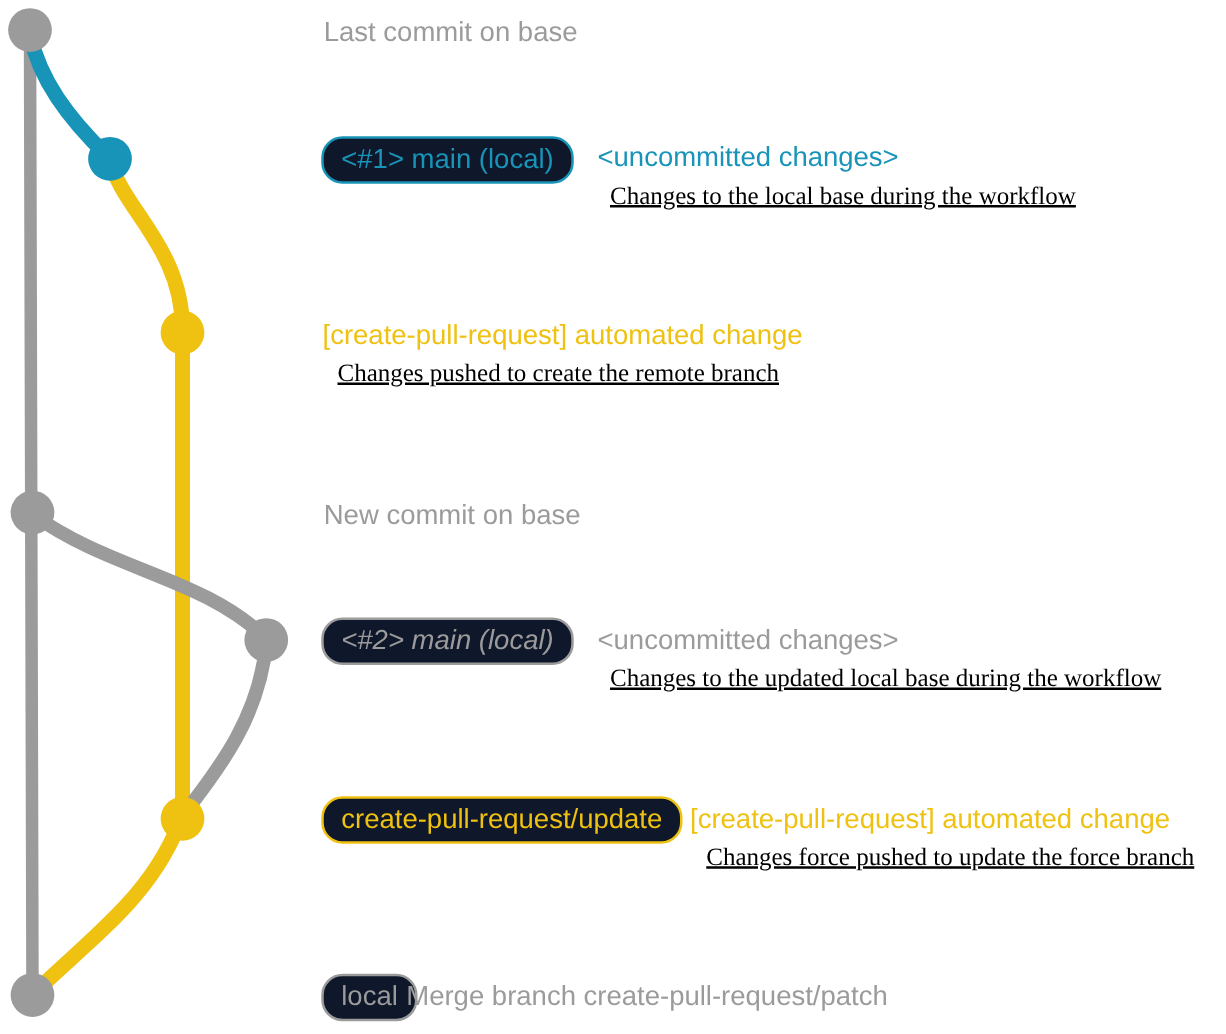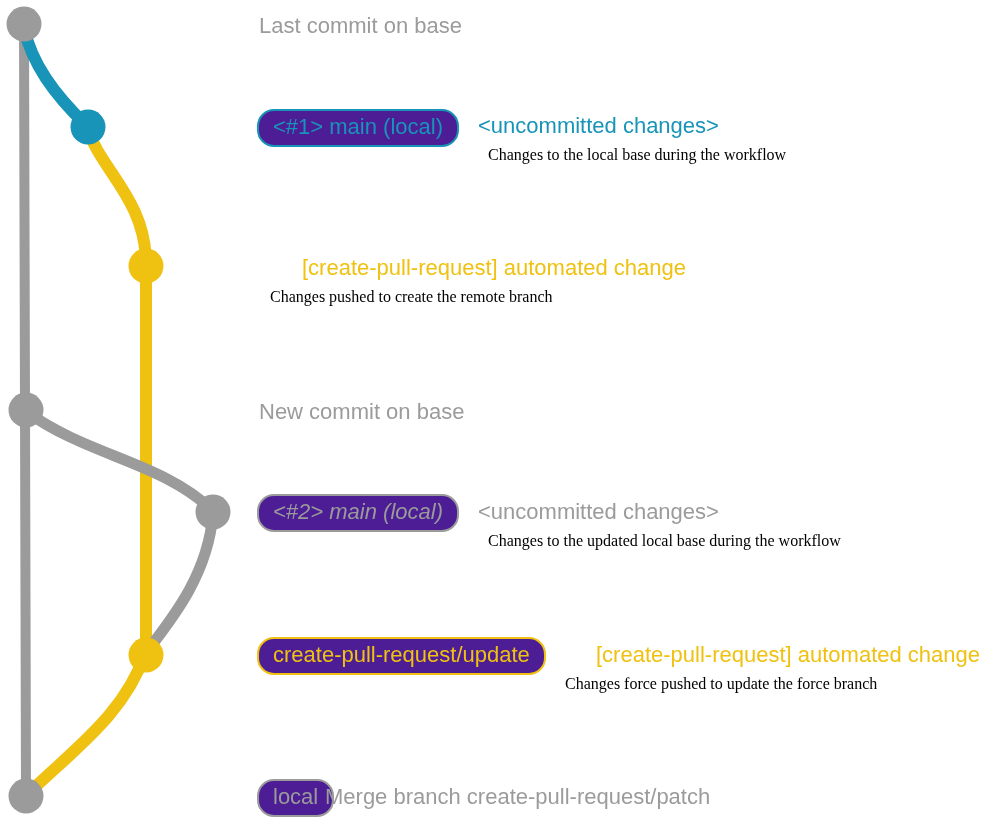--- a/index.html
+++ b/index.html
@@ -38,40 +38,41 @@
     white-space: nowrap;
     line-height: 1.1;
   }
   .title-sans {
     font-family: "Liberation Sans", sans-serif;
     font-size: 22px;
     font-weight: 400;
   }
   .desc-serif {
     font-family: "Liberation Serif", serif;
-    font-size: 16px;
+    font-size: 20px;
     color: var(--ink);
+    text-decoration: underline;
   }
   .c-gray   { color: var(--gray); }
   .c-teal   { color: var(--teal); }
-  .c-yellow { color: var(--yellow); margin-left: 44px; }
+  .c-yellow { color: var(--yellow); }
 
   .badge {
     position: absolute;
     box-sizing: border-box;
     display: inline-flex;
     align-items: center;
     justify-content: center;
     border: 2px solid;
     border-radius: 17px;
     padding: 4px 14px 6px 14px;
     font-size: 22px;
     line-height: 24px;
     white-space: nowrap;
-    background: #4c1d95;
+    background: #0f172a;
   }
   .badge.b-teal   { border-color: var(--teal);   color: var(--teal); }
   .badge.b-gray   { border-color: var(--gray);   color: var(--gray); }
   .badge.b-yellow { border-color: var(--yellow); color: var(--yellow); }
 </style>
 </head>
 <body>
 
 <div id="stage">
 

